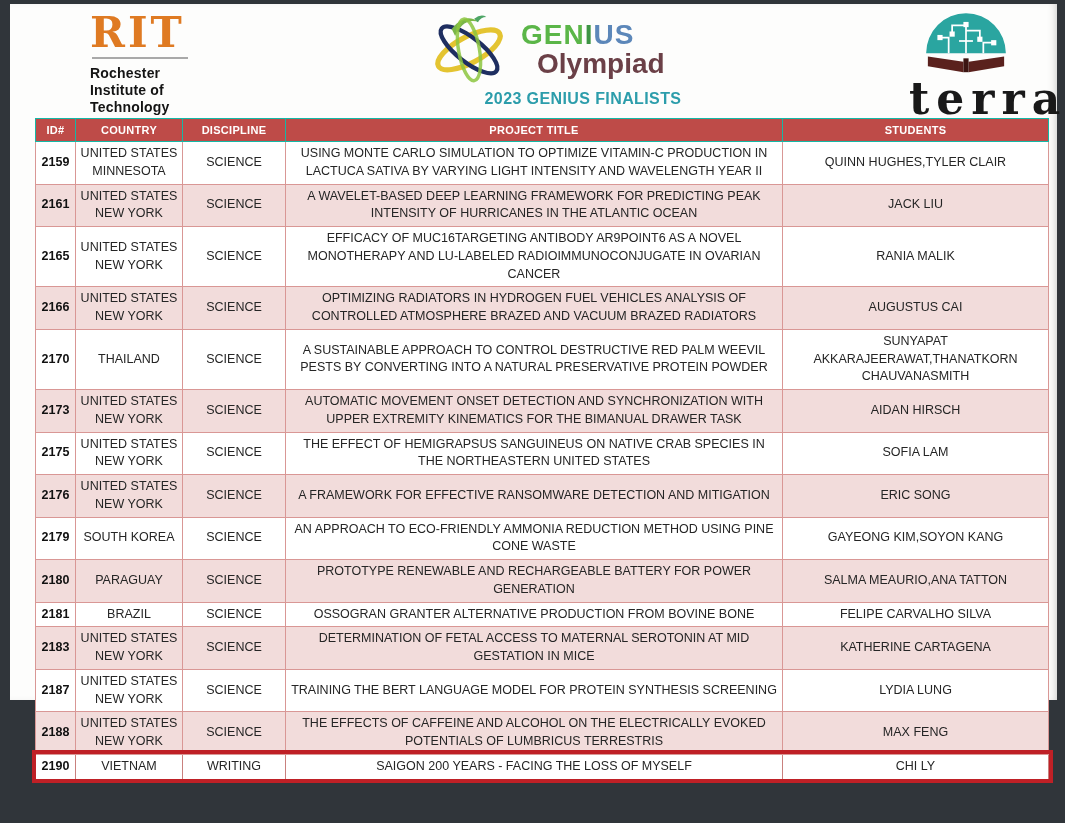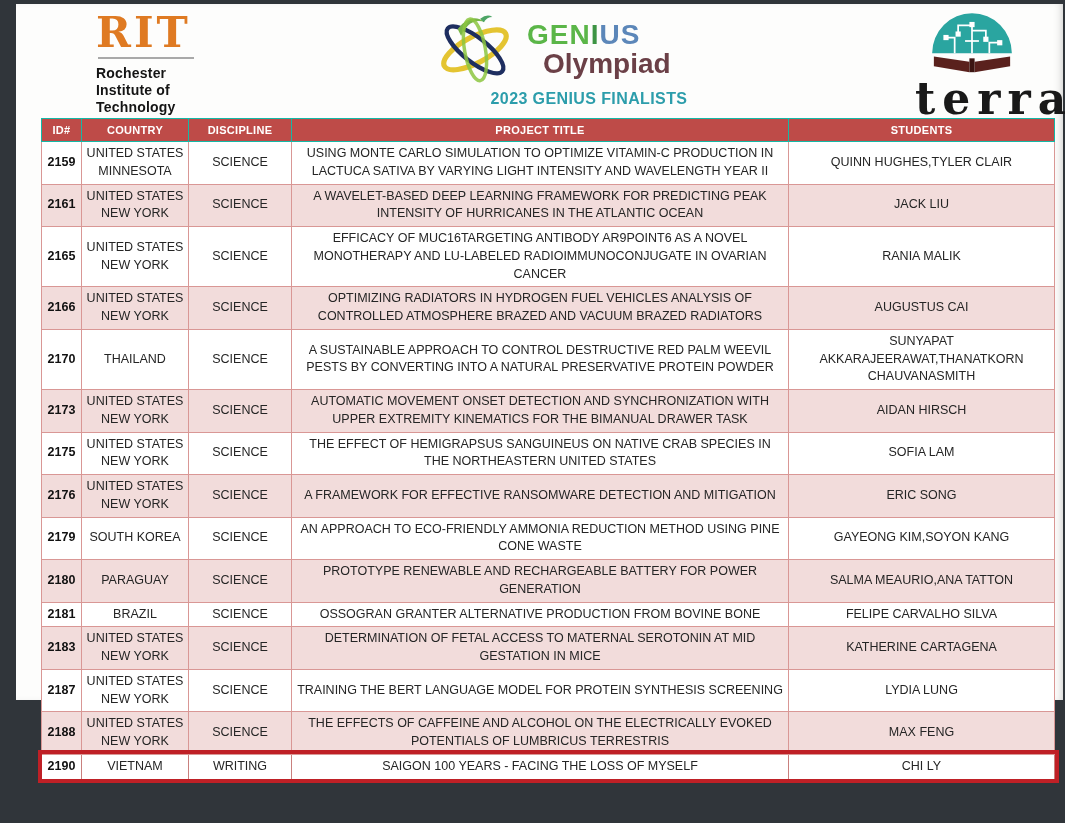--- a/index.html
+++ b/index.html
@@ -5,21 +5,21 @@
   * { box-sizing: border-box; margin: 0; padding: 0; }
   html, body { width: 1065px; height: 823px; }
   body {
     background: #30353a;
     position: relative;
     font-family: "Liberation Sans", sans-serif;
     overflow: hidden;
   }
   .page {
     position: absolute;
-    left: 16px; top: 4px;
+    left: 10px; top: 4px;
     width: 1047px; height: 696px;
     background: #fdfdfc;
     box-shadow: inset -6px 0 10px -6px rgba(0,0,0,.25);
   }
 
   
   .rit-logo { position: absolute; left: 80px; top: 8px; }
   .rit-acronym {
     font-family: "DejaVu Serif", serif;
     font-weight: bold; font-size: 42px; line-height: 1;
@@ -248,19 +248,19 @@
           <td class="id">2188</td>
           <td class="country">UNITED STATES NEW YORK</td>
           <td class="discipline">SCIENCE</td>
           <td class="title">THE EFFECTS OF CAFFEINE AND ALCOHOL ON THE ELECTRICALLY EVOKED POTENTIALS OF LUMBRICUS TERRESTRIS</td>
           <td class="students">MAX FENG</td>
         </tr>
         <tr class="even highlight">
           <td class="id">2190</td>
           <td class="country">VIETNAM</td>
           <td class="discipline">WRITING</td>
-          <td class="title">SAIGON 100 YEARS - FACING THE LOSS OF MYSELF</td>
+          <td class="title">SAIGON 200 YEARS - FACING THE LOSS OF MYSELF</td>
           <td class="students">CHI LY</td>
         </tr>
       </tbody>
   </table>
 
 </div>
 
 </body></html>

